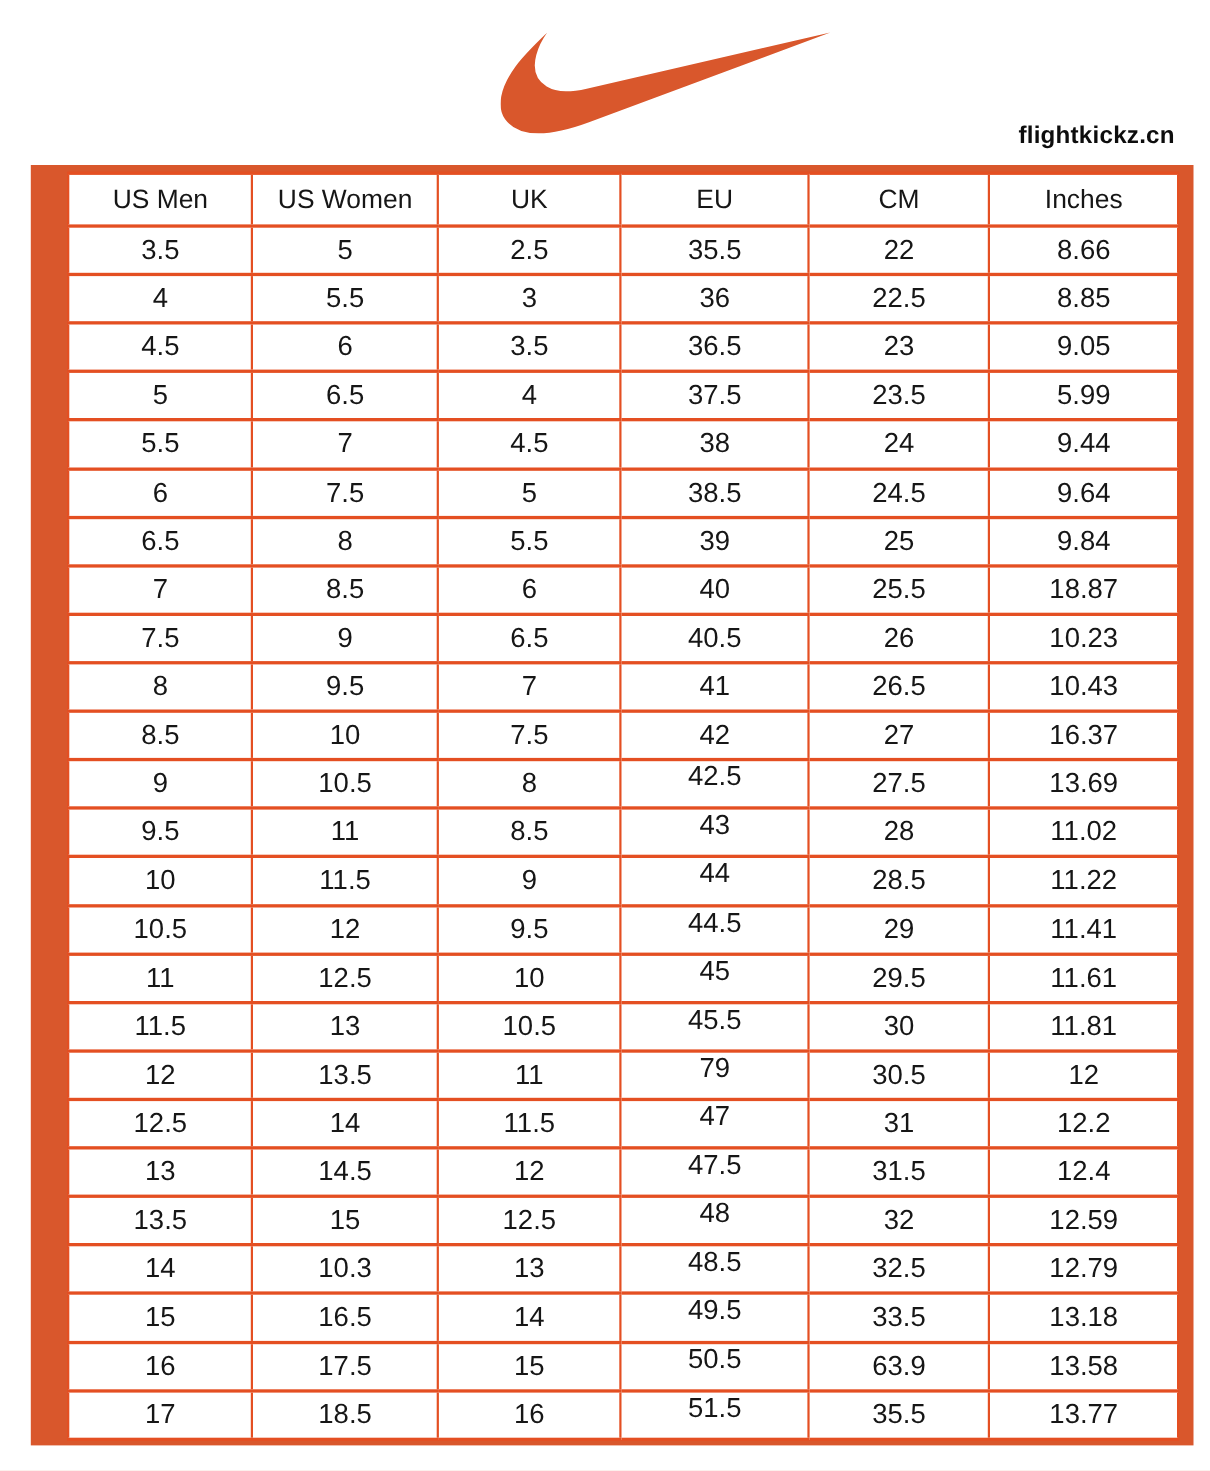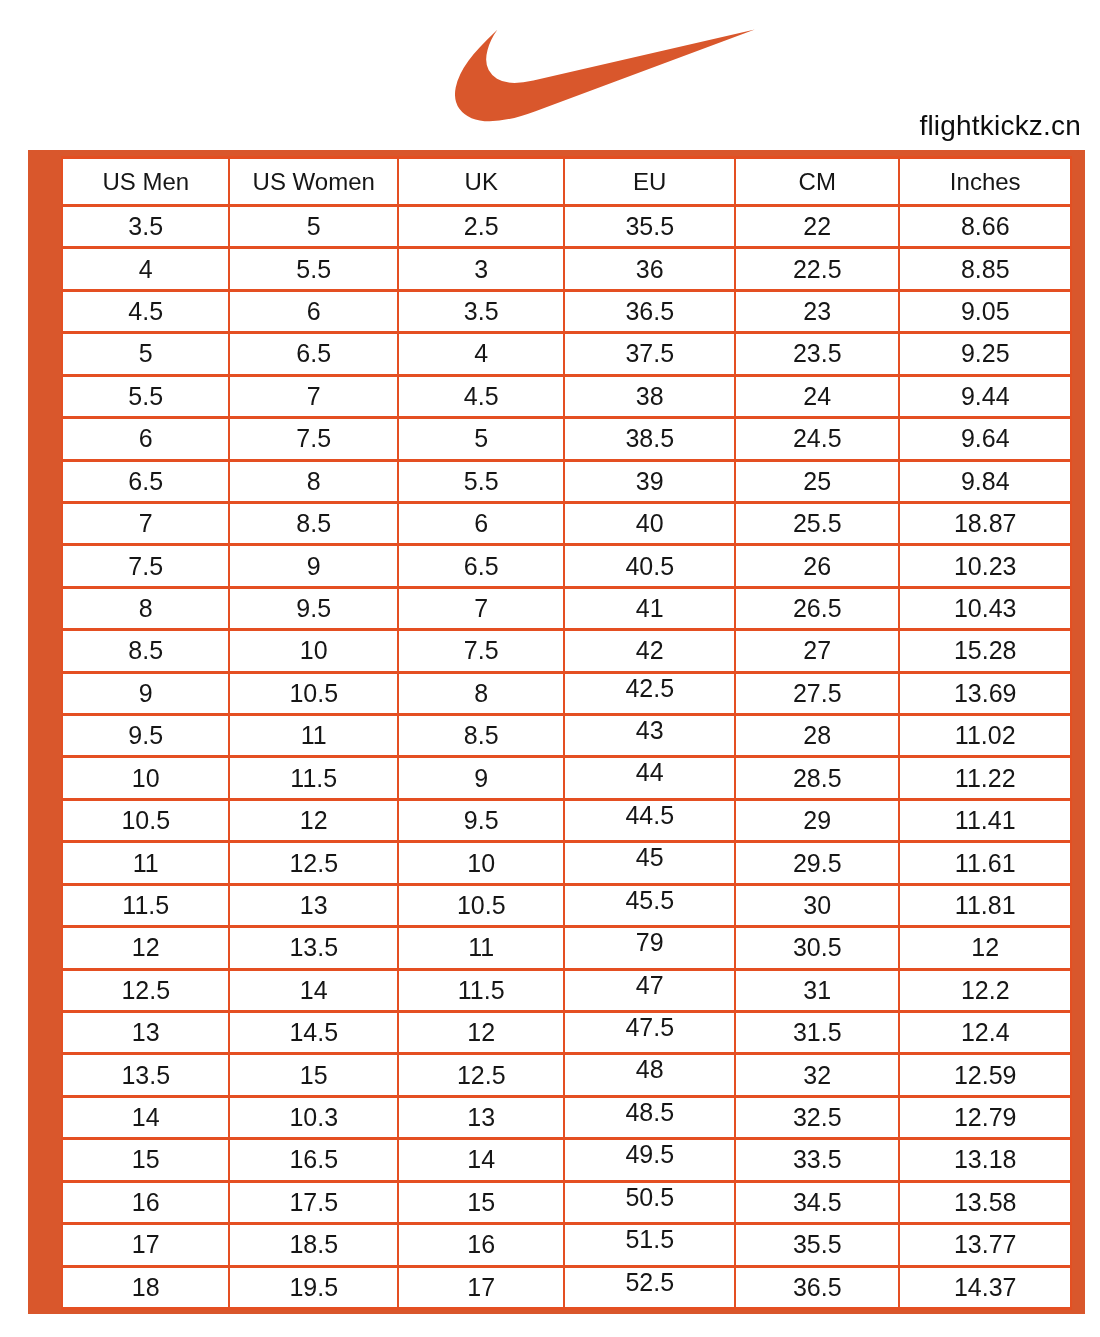--- a/index.html
+++ b/index.html
@@ -21,23 +21,23 @@
   .swoosh {
     position: absolute;
     left: 455px;
     top: 28px;
     width: 300px;
     height: 94px;
   }
   .site-name {
     position: absolute;
     top: 110px;
-    right: 19px;
-    font-size: 28px;
-    font-weight: 400;
+    right: 32px;
+    font-size: 22px;
+    font-weight: 700;
     letter-spacing: 0.2px;
     color: #0d0d0d;
   }
 
   
   .table-frame {
     position: absolute;
     left: 28px;
     top: 150px;
     width: 1057px;
@@ -130,21 +130,21 @@
           <td>36.5</td>
           <td>23</td>
           <td>9.05</td>
         </tr>
         <tr>
           <td>5</td>
           <td>6.5</td>
           <td>4</td>
           <td>37.5</td>
           <td>23.5</td>
-          <td>9.25</td>
+          <td>5.99</td>
         </tr>
         <tr>
           <td>5.5</td>
           <td>7</td>
           <td>4.5</td>
           <td>38</td>
           <td>24</td>
           <td>9.44</td>
         </tr>
         <tr>
@@ -186,21 +186,21 @@
           <td>41</td>
           <td>26.5</td>
           <td>10.43</td>
         </tr>
         <tr>
           <td>8.5</td>
           <td>10</td>
           <td>7.5</td>
           <td>42</td>
           <td>27</td>
-          <td>15.28</td>
+          <td>16.37</td>
         </tr>
         <tr>
           <td>9</td>
           <td>10.5</td>
           <td>8</td>
           <td class="eu-raised">42.5</td>
           <td>27.5</td>
           <td>13.69</td>
         </tr>
         <tr>
@@ -289,34 +289,26 @@
           <td>14</td>
           <td class="eu-raised">49.5</td>
           <td>33.5</td>
           <td>13.18</td>
         </tr>
         <tr>
           <td>16</td>
           <td>17.5</td>
           <td>15</td>
           <td class="eu-raised">50.5</td>
-          <td>34.5</td>
+          <td>63.9</td>
           <td>13.58</td>
         </tr>
         <tr>
           <td>17</td>
           <td>18.5</td>
           <td>16</td>
           <td class="eu-raised">51.5</td>
           <td>35.5</td>
           <td>13.77</td>
         </tr>
-        <tr>
-          <td>18</td>
-          <td>19.5</td>
-          <td>17</td>
-          <td class="eu-raised">52.5</td>
-          <td>36.5</td>
-          <td>14.37</td>
-        </tr>
       </tbody>
   </table>
 </div>
 
 </body></html>

